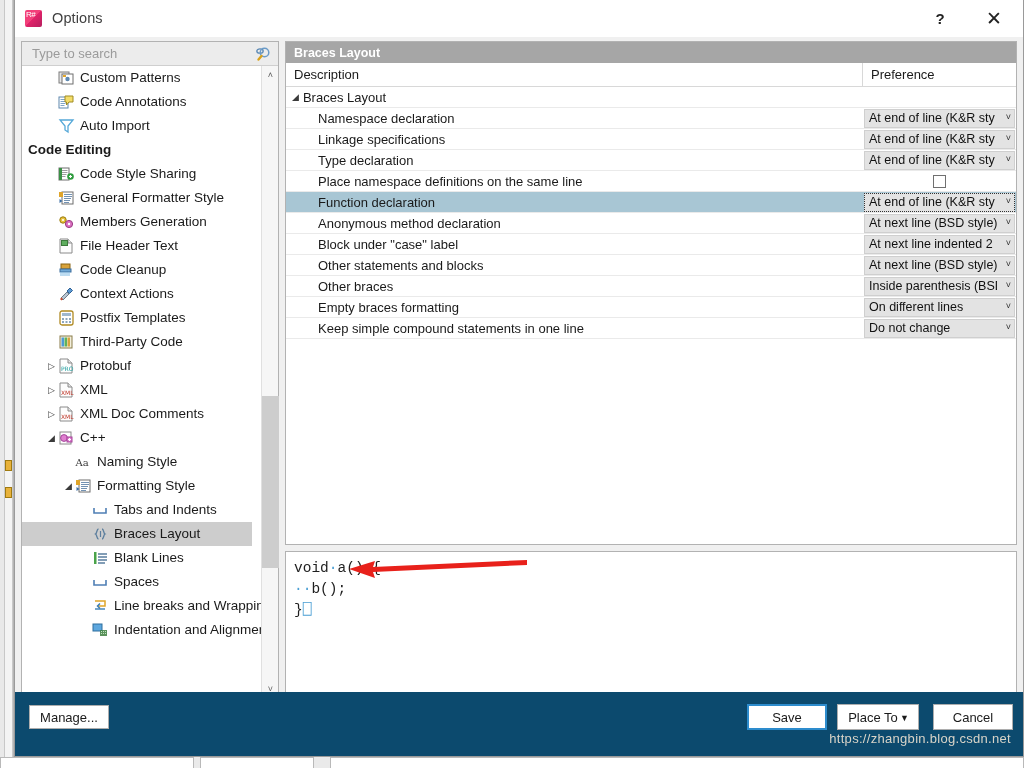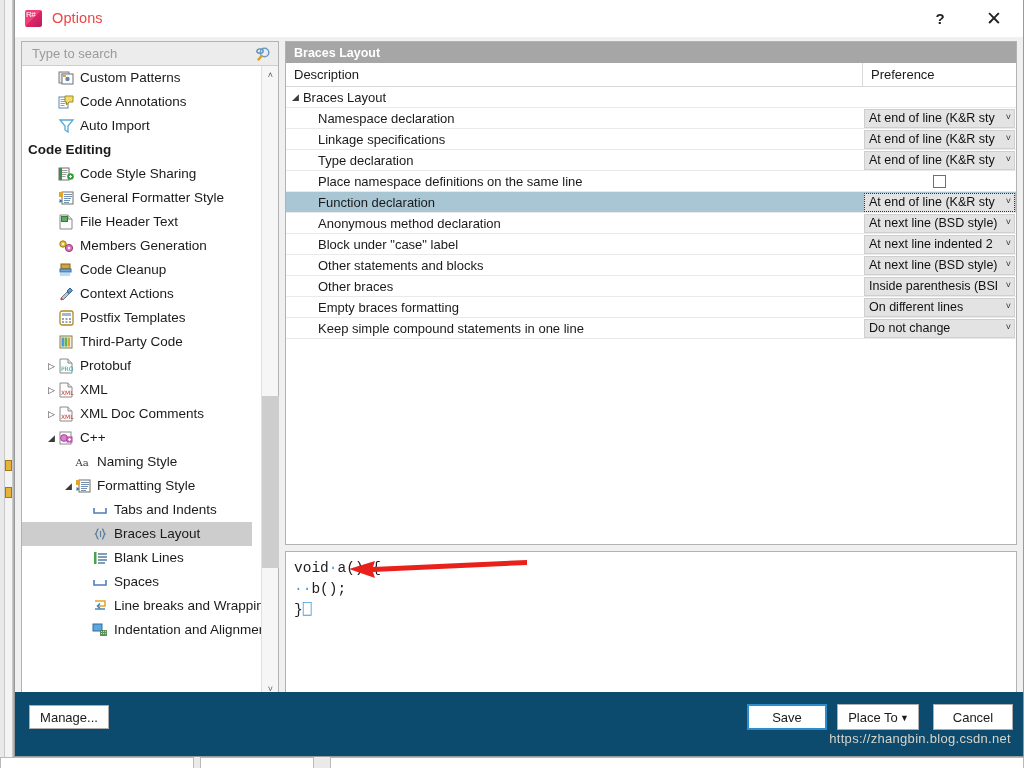--- a/index.html
+++ b/index.html
@@ -58,21 +58,21 @@
     width: 17px; height: 17px; margin-left: 10px; position: relative;
     background: linear-gradient(135deg, #f23f7a 0%, #f23f7a 48%, #e2236a 48%, #b61f5e 100%);
     border-radius: 2px; overflow: hidden;
   }
   #app-icon::after {
     content: "R#"; position: absolute; left: 1px; top: 0px;
     font-size: 8px; color: #fff; font-family: "Liberation Sans", sans-serif;
     letter-spacing: -0.5px;
   }
   #title-text {
-    margin-left: 10px; font-size: 14.5px; color: #ef4444; letter-spacing: .1px;
+    margin-left: 10px; font-size: 14.5px; color: #404040; letter-spacing: .1px;
   }
   .titlebar-btn {
     position: absolute; top: 0; height: 36px; width: 46px;
     display: flex; align-items: center; justify-content: center;
     font-size: 16px; color: #222; cursor: default;
   }
   #help-button { right: 60px; font-weight: bold; font-size: 15px; }
   #close-button { right: 6px; font-size: 19px; font-weight: 300; }
 
   
@@ -368,35 +368,35 @@
                   <rect x="4" y="2" width="11" height="12" fill="#fff" stroke="#6e6e6e"></rect>
                   <path d="M6 4.5h8M6 6.5h8M6 8.5h7M6 10.5h6M6 12.5h5" stroke="#7392b3" stroke-width="1"></path>
                   <rect x="1" y="2" width="4" height="5" fill="#e0a52a"></rect>
                   <path d="M1.5 9l3 2-3 2z" fill="#3b6ea5"></path>
                 </svg></span>
               <span class="tl">General Formatter Style</span>
             </div>
             <div class="tree-item" style="padding-left: 23px;">
               <span class="tw"></span>
               <span class="ti"><svg width="17" height="16" viewBox="0 0 17 16">
-                  <path d="M2 1h8l4 4v10H2z" fill="#fdfdfd" stroke="#8a8a8a" stroke-width="1"></path>
-                  <path d="M10 1v4h4" fill="#e6e6e6" stroke="#8a8a8a" stroke-width="1"></path>
-                  <rect x="3.5" y="2.5" width="6" height="5" fill="#5fae5f" stroke="#3c7a3c"></rect>
-                </svg></span>
-              <span class="tl">File Header Text</span>
-            </div>
-            <div class="tree-item" style="padding-left: 23px;">
-              <span class="tw"></span>
-              <span class="ti"><svg width="17" height="16" viewBox="0 0 17 16">
                   <circle cx="5" cy="6" r="3.2" fill="#e8c23a" stroke="#9a7c12"></circle>
                   <circle cx="5" cy="6" r="1.1" fill="#fff"></circle>
                   <circle cx="11" cy="10" r="3.6" fill="#d96fc0" stroke="#9a3b84"></circle>
                   <circle cx="11" cy="10" r="1.2" fill="#fff"></circle>
                 </svg></span>
               <span class="tl">Members Generation</span>
+            </div>
+            <div class="tree-item" style="padding-left: 23px;">
+              <span class="tw"></span>
+              <span class="ti"><svg width="17" height="16" viewBox="0 0 17 16">
+                  <path d="M2 1h8l4 4v10H2z" fill="#fdfdfd" stroke="#8a8a8a" stroke-width="1"></path>
+                  <path d="M10 1v4h4" fill="#e6e6e6" stroke="#8a8a8a" stroke-width="1"></path>
+                  <rect x="3.5" y="2.5" width="6" height="5" fill="#5fae5f" stroke="#3c7a3c"></rect>
+                </svg></span>
+              <span class="tl">File Header Text</span>
             </div>
             <div class="tree-item" style="padding-left: 23px;">
               <span class="tw"></span>
               <span class="ti"><svg width="17" height="16" viewBox="0 0 17 16">
                   <rect x="3" y="2" width="9" height="5" fill="#d8a23a" stroke="#8a6514"></rect>
                   <rect x="2" y="7" width="11" height="3" fill="#6fa8d6" stroke="#3d6f9e"></rect>
                   <path d="M3 10v4M5 10v4M7 10v4M9 10v4M11 10v4" stroke="#8fc4e8" stroke-width="1.2"></path>
                 </svg></span>
               <span class="tl">Code Cleanup</span>
             </div>

